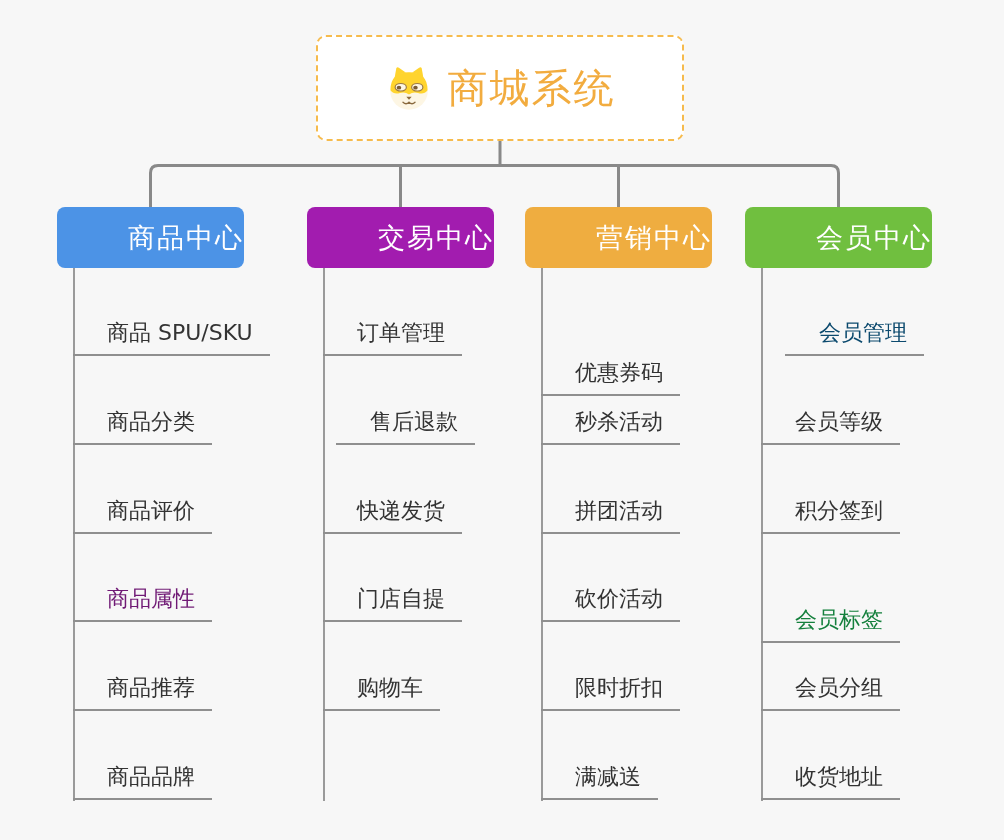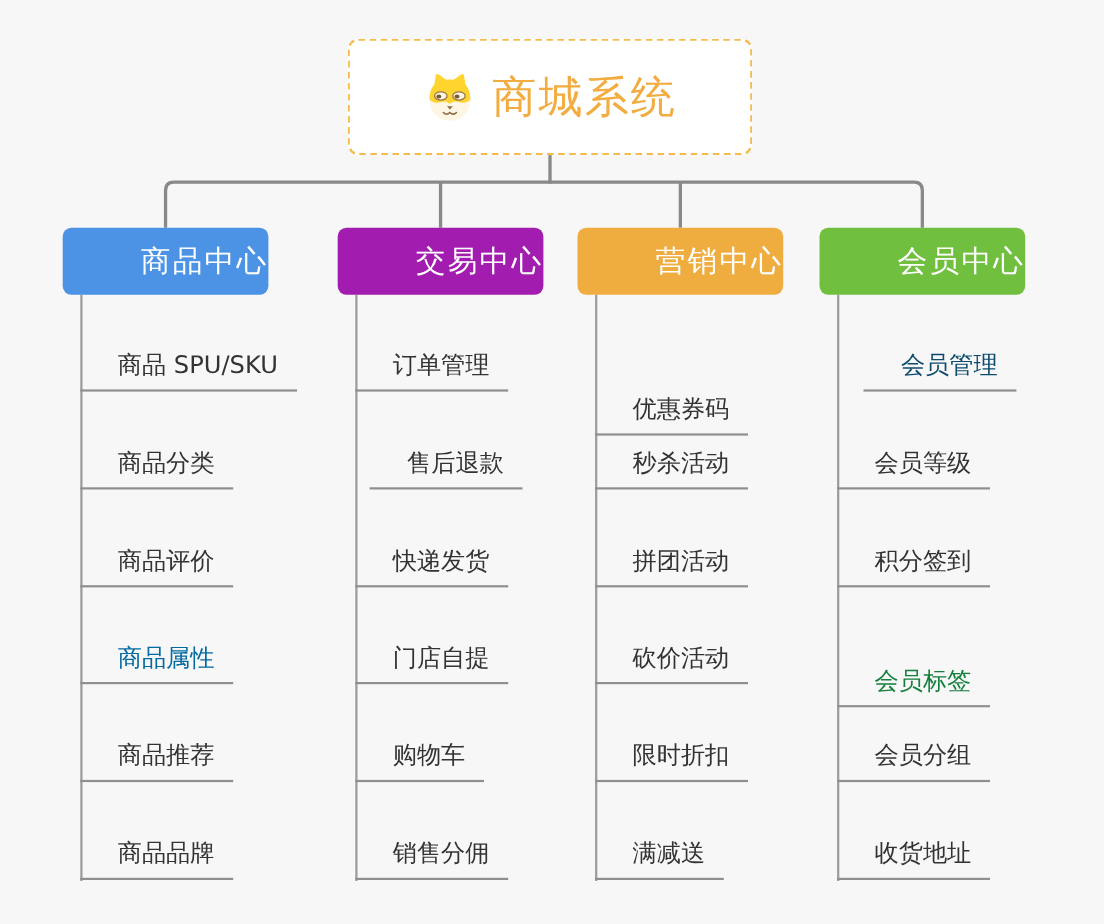--- a/index.html
+++ b/index.html
@@ -97,30 +97,29 @@
         <path d="M24 51 q4 4 8 0 q4 4 8 0" stroke="#8A6A3F" stroke-width="1.8" fill="none" stroke-linecap="round"></path>
       </svg>
     </span>
     <span class="root-label">商城系统</span>
   </div>
 
 <div class="branch-box" style="left: 57px; background: rgb(76, 147, 230);">商品中心</div>
     <div class="leaf-item" style="left: 73px; top: 318px; border-bottom-color: rgb(143, 143, 143); color: rgb(51, 51, 51);">商品 SPU/SKU</div>
     <div class="leaf-item" style="left: 73px; top: 407px; border-bottom-color: rgb(143, 143, 143); color: rgb(51, 51, 51);">商品分类</div>
     <div class="leaf-item" style="left: 73px; top: 496px; border-bottom-color: rgb(143, 143, 143); color: rgb(51, 51, 51);">商品评价</div>
-    <div class="leaf-item" style="left: 73px; top: 584px; border-bottom-color: rgb(143, 143, 143); color: #0369a1;">商品属性</div>
+    <div class="leaf-item" style="left: 73px; top: 584px; border-bottom-color: rgb(143, 143, 143); color: #701a75;">商品属性</div>
     <div class="leaf-item" style="left: 73px; top: 673px; border-bottom-color: rgb(143, 143, 143); color: rgb(51, 51, 51);">商品推荐</div>
     <div class="leaf-item" style="left: 73px; top: 762px; border-bottom-color: rgb(143, 143, 143); color: rgb(51, 51, 51);">商品品牌</div>
     <div class="branch-box" style="left: 307px; background: #a21caf;">交易中心</div>
     <div class="leaf-item" style="left: 323px; top: 318px; border-bottom-color: rgb(143, 143, 143); color: rgb(51, 51, 51);">订单管理</div>
     <div class="leaf-item" style="left: 336px; top: 407px; border-bottom-color: rgb(143, 143, 143); color: rgb(51, 51, 51);">售后退款</div>
     <div class="leaf-item" style="left: 323px; top: 496px; border-bottom-color: rgb(143, 143, 143); color: rgb(51, 51, 51);">快递发货</div>
     <div class="leaf-item" style="left: 323px; top: 584px; border-bottom-color: rgb(143, 143, 143); color: rgb(51, 51, 51);">门店自提</div>
     <div class="leaf-item" style="left: 323px; top: 673px; border-bottom-color: rgb(143, 143, 143); color: rgb(51, 51, 51);">购物车</div>
-    <div class="leaf-item" style="left: 323px; top: 762px; border-bottom-color: rgb(143, 143, 143); color: rgb(51, 51, 51);">销售分佣</div>
     <div class="branch-box" style="left: 525px; background: rgb(239, 173, 64);">营销中心</div>
     <div class="leaf-item" style="left: 541px; top: 318px; border-bottom-color: rgb(143, 143, 143); color: rgb(51, 51, 51); margin-top: 40px;">优惠券码</div>
     <div class="leaf-item" style="left: 541px; top: 407px; border-bottom-color: rgb(143, 143, 143); color: rgb(51, 51, 51);">秒杀活动</div>
     <div class="leaf-item" style="left: 541px; top: 584px; border-bottom-color: rgb(143, 143, 143); color: rgb(51, 51, 51);">砍价活动</div>
     <div class="leaf-item" style="left: 541px; top: 496px; border-bottom-color: rgb(143, 143, 143); color: rgb(51, 51, 51);">拼团活动</div>
     <div class="leaf-item" style="left: 541px; top: 673px; border-bottom-color: rgb(143, 143, 143); color: rgb(51, 51, 51);">限时折扣</div>
     <div class="leaf-item" style="left: 541px; top: 762px; border-bottom-color: rgb(143, 143, 143); color: rgb(51, 51, 51);">满减送</div>
     <div class="branch-box" style="left: 745px; background: rgb(112, 191, 63);">会员中心</div>
     <div class="leaf-item" style="left: 761px; top: 318px; border-bottom-color: rgb(143, 143, 143); color: #0c4a6e; margin-left: 24px;">会员管理</div>
     <div class="leaf-item" style="left: 761px; top: 407px; border-bottom-color: rgb(143, 143, 143); color: rgb(51, 51, 51);">会员等级</div>

